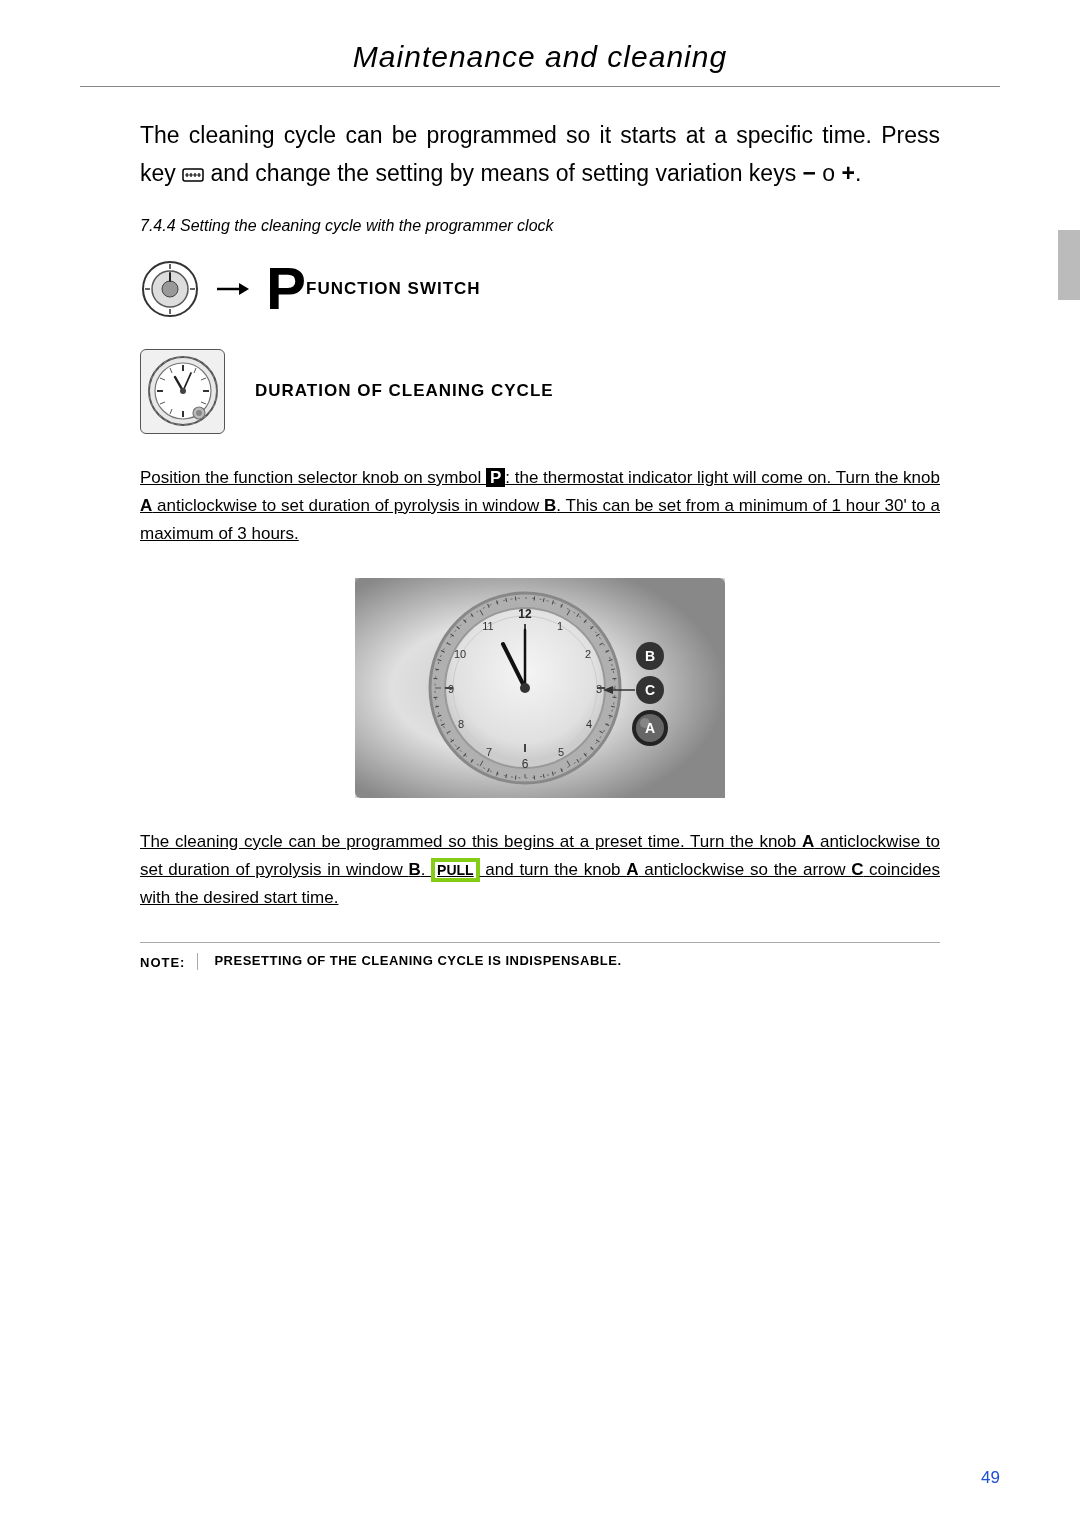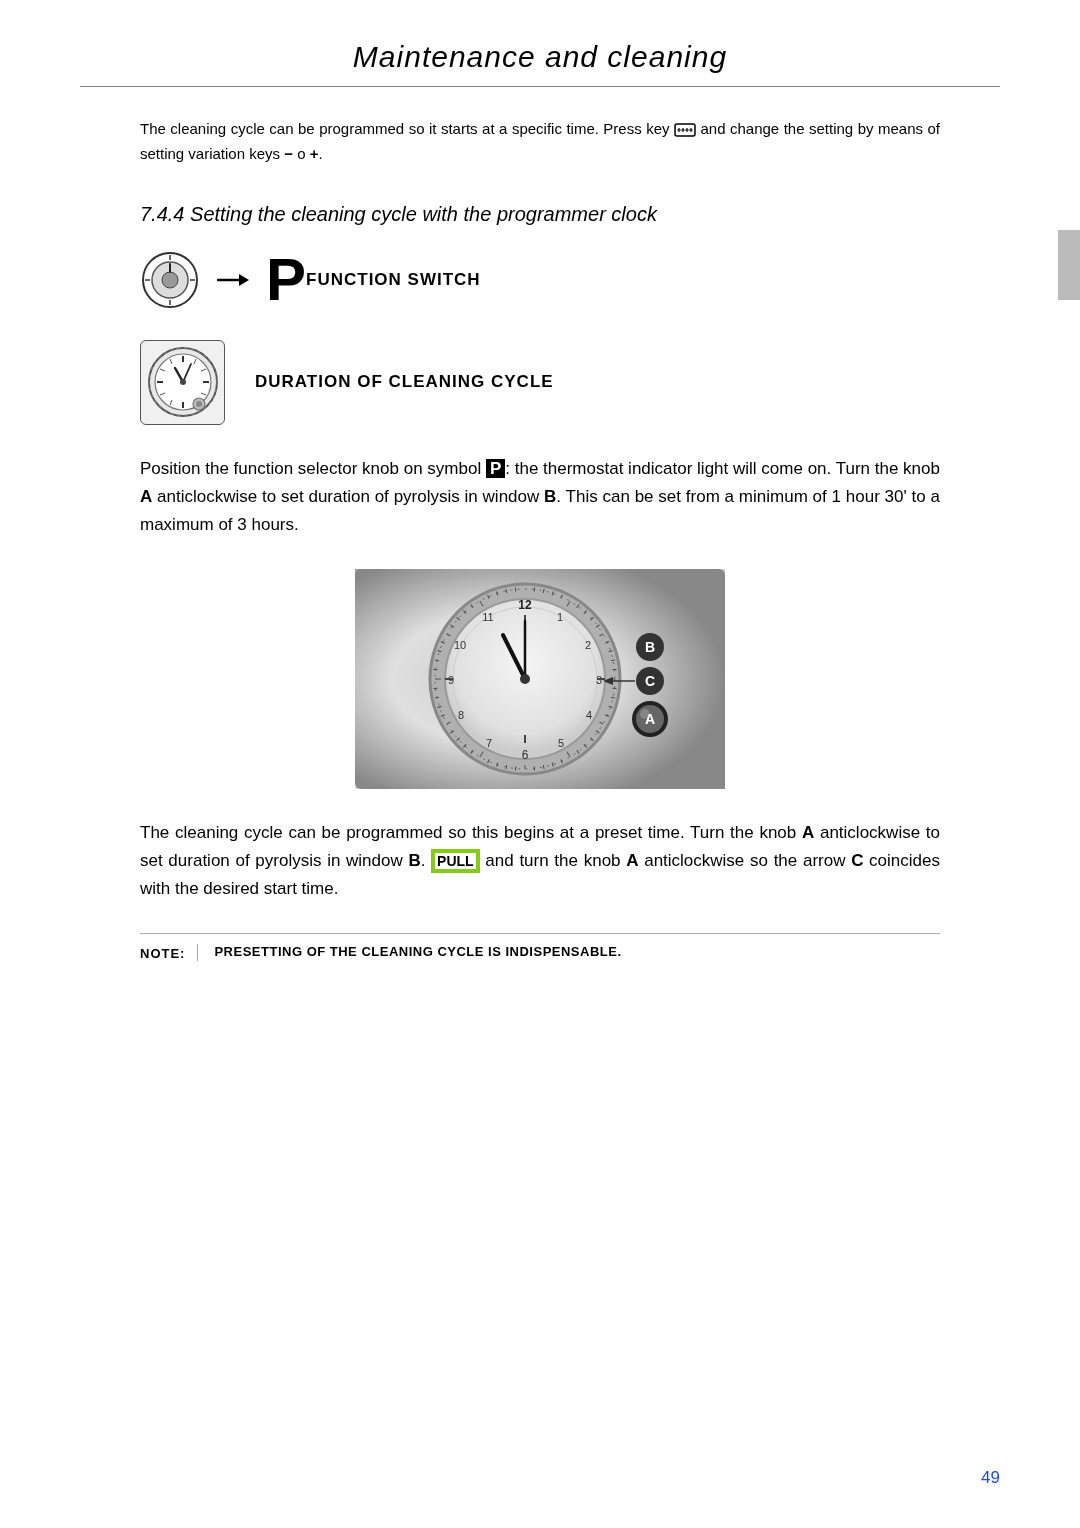--- a/index.html
+++ b/index.html
@@ -39,27 +39,27 @@
     }
 
     
     .content {
       padding: 0 60px;
     }
 
     .intro-text {
       text-align: justify;
       line-height: 1.65;
-      font-size: 15px;
-      margin-bottom: 36px;
+      font-size: 23px;
+      margin-bottom: 24px;
     }
 
     .section-heading {
       font-style: italic;
-      font-size: 20px;
+      font-size: 16px;
       font-weight: normal;
       margin-bottom: 24px;
       text-align: left;
       margin-left: 0;
     }
 
     
     .icon-row {
       display: flex;
       align-items: center;
@@ -86,20 +86,21 @@
       justify-content: center;
       background: #f0f0f0;
     }
 
     
     .description-text {
       text-align: justify;
       line-height: 1.65;
       font-size: 17px;
       margin-bottom: 30px;
+      text-decoration: underline;
     }
 
     
     .clock-image-container {
       display: flex;
       justify-content: center;
       margin-bottom: 30px;
     }
 
     .clock-image {

